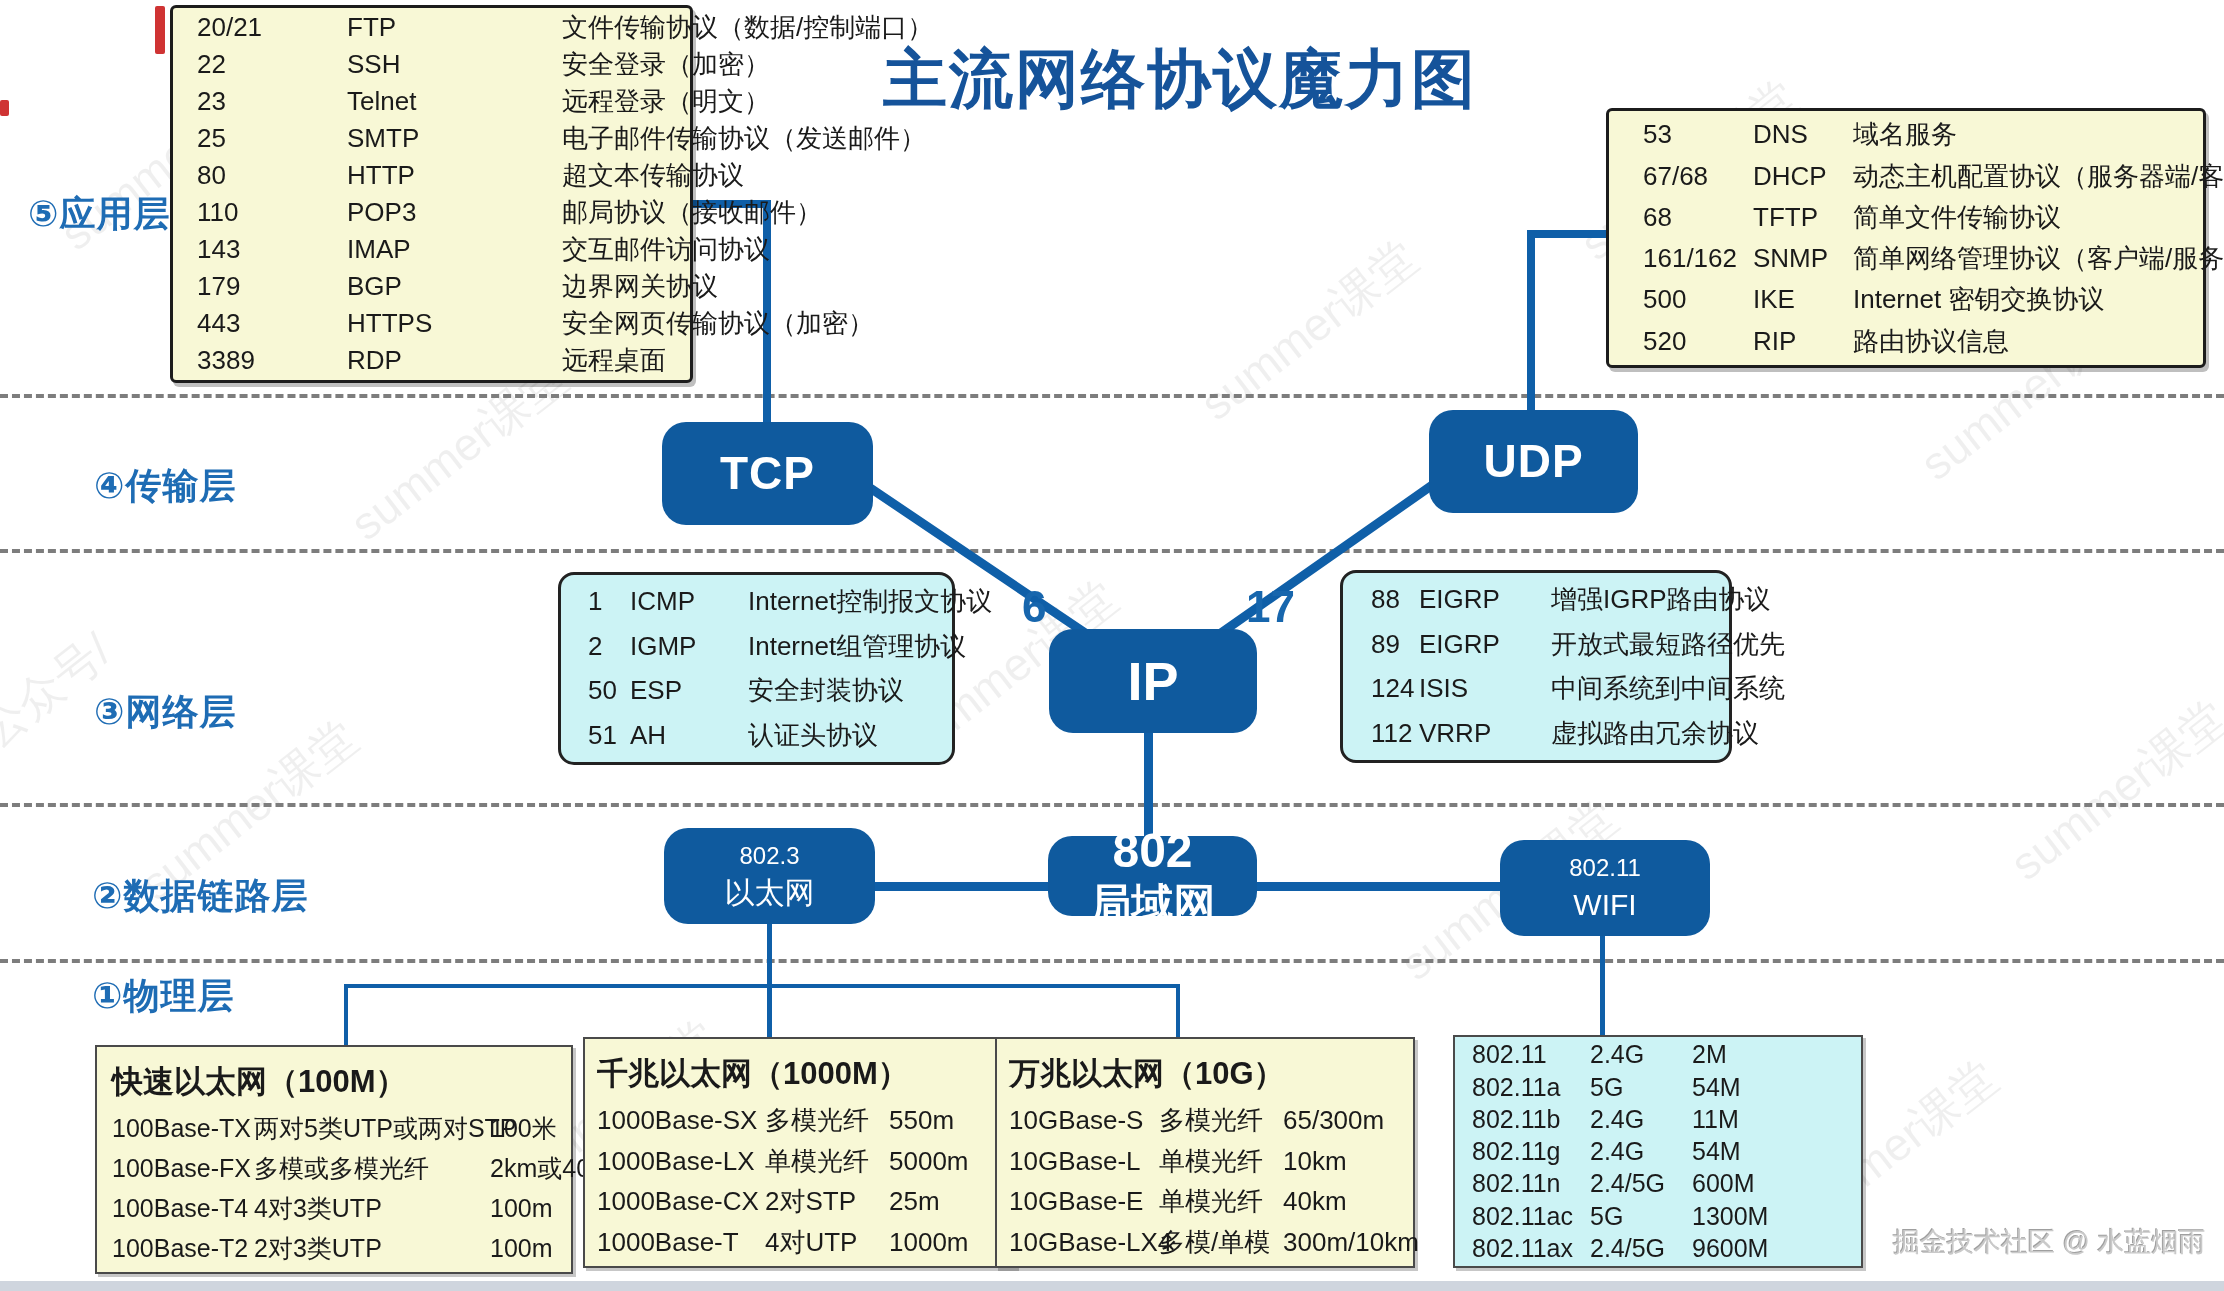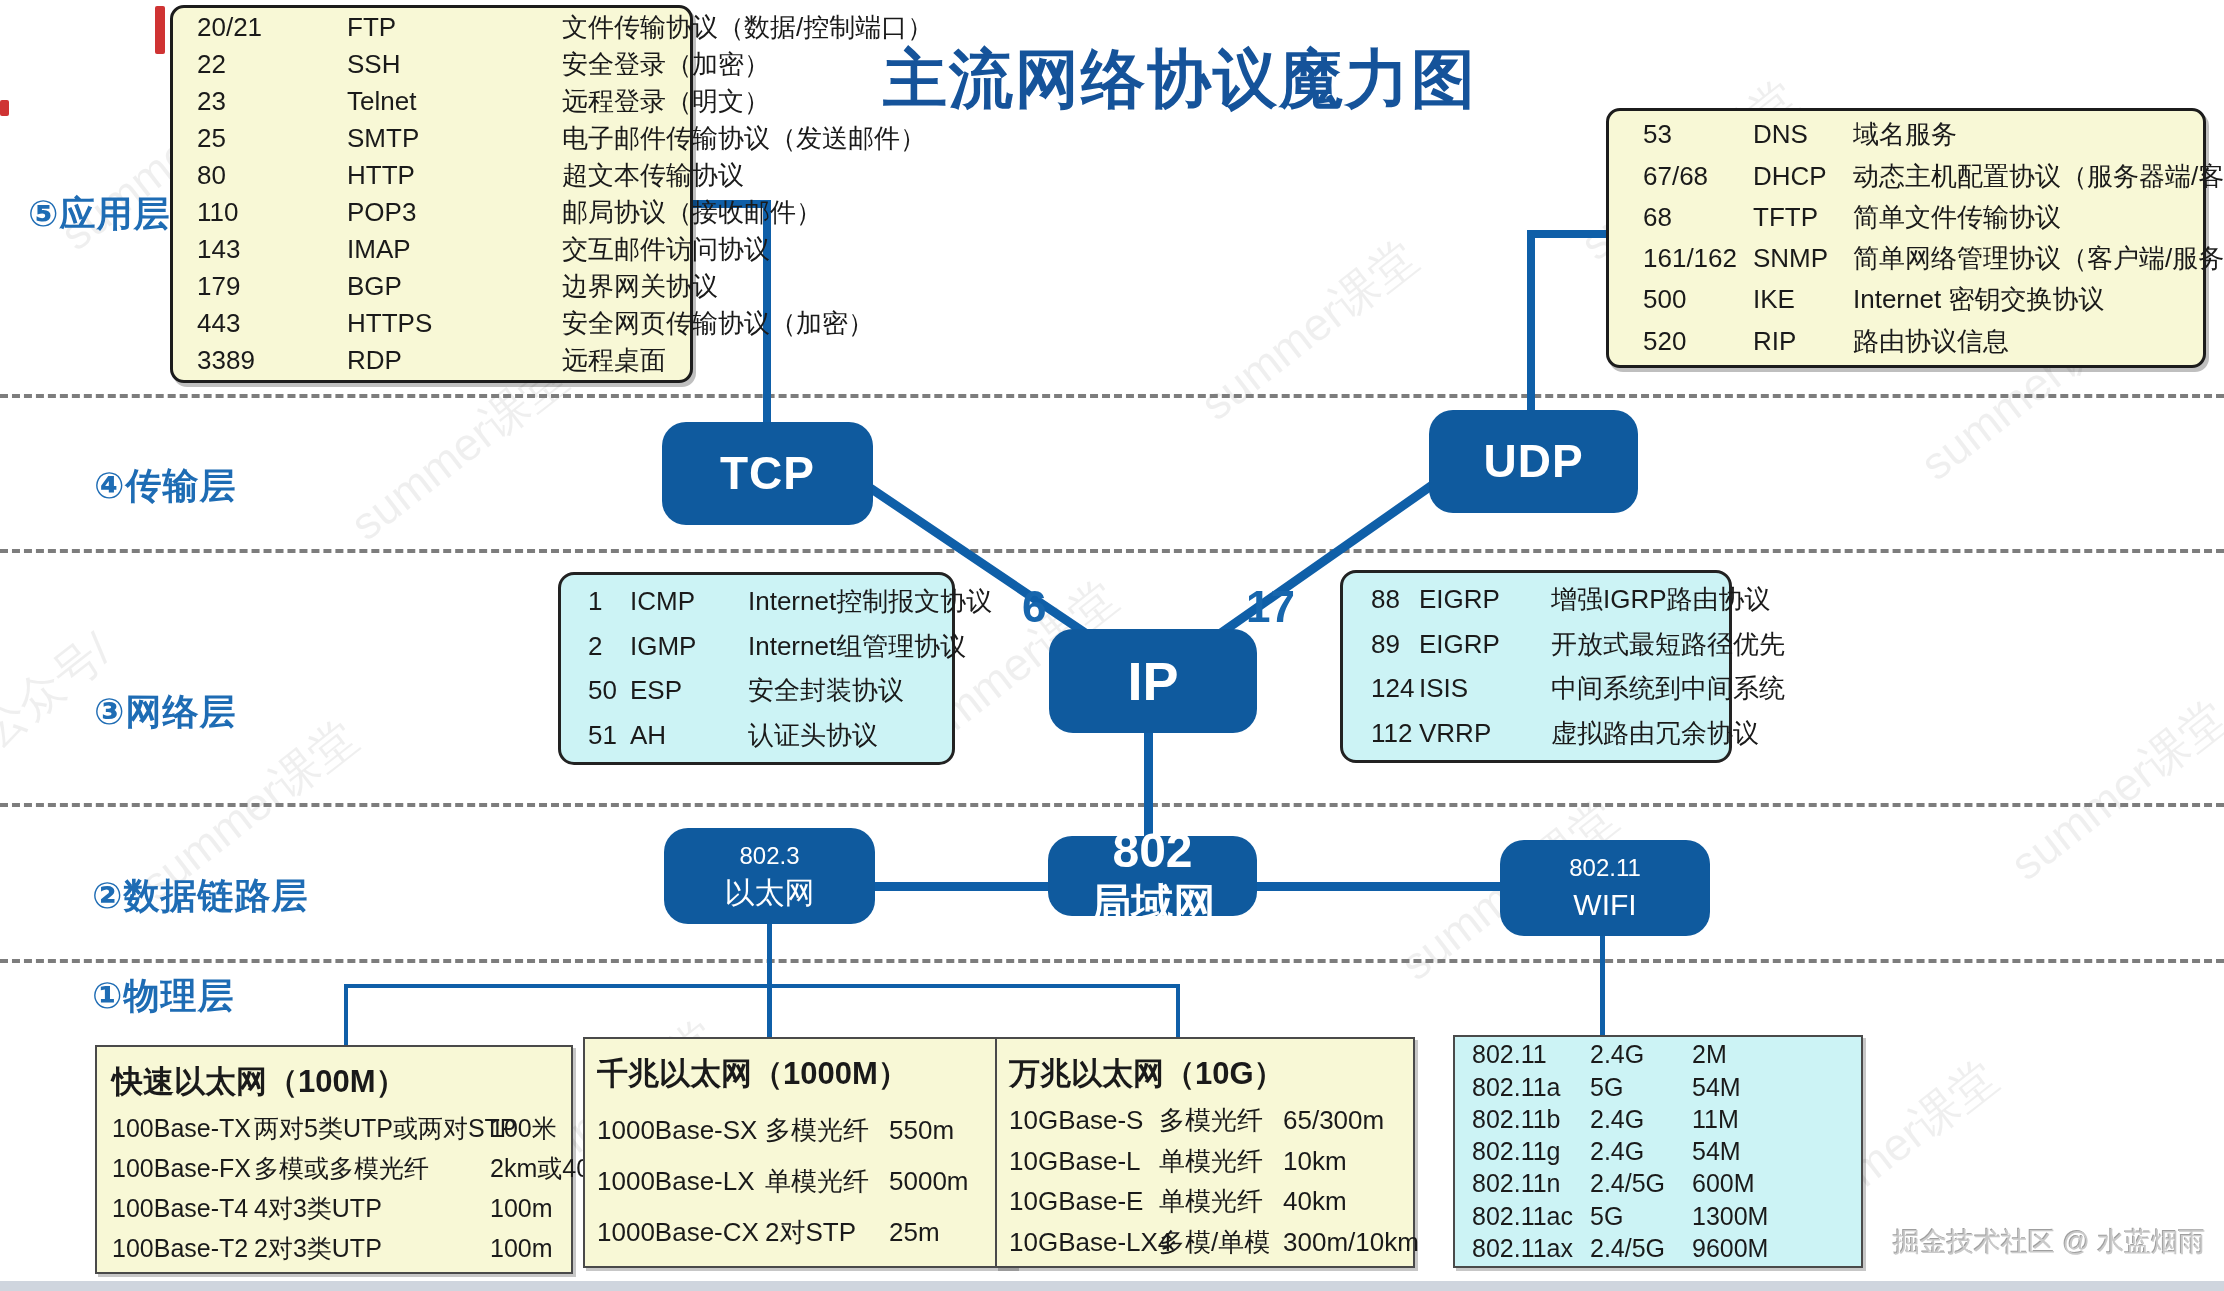--- a/index.html
+++ b/index.html
@@ -41,21 +41,21 @@
       z-index:4;line-height:1.15;}
   .bluebox .big{font-size:46px;font-weight:bold;letter-spacing:1px;}
   .bluebox .ip{font-size:54px;font-weight:bold;}
   .bluebox .id{font-size:24px;}
   .bluebox .nm{font-size:30px;margin-top:6px;}
   .bluebox .idb{font-size:48px;font-weight:bold;}
   .bluebox .nmb{font-size:42px;font-weight:bold;margin-top:2px;}
 
   
   .ytable,.ctable,.btable{position:absolute;z-index:4;box-sizing:border-box;color:#1a1a1a;}
-  .ytable{background:var(--yellow);border:3px solid #1c1c1c;border-radius:14px;
+  .ytable{background:var(--yellow);border:3px solid #1c1c1c;border-radius:6px;
       box-shadow:3px 4px 0 rgba(0,0,0,0.25);display:flex;flex-direction:column;justify-content:space-evenly;}
   .ctable{background:var(--cyan);border:3px solid #222222;border-radius:16px;
       display:flex;flex-direction:column;justify-content:space-evenly;}
   .btable{background:var(--yellow);border:2px solid #4a4a4a;box-shadow:3px 3px 0 rgba(0,0,0,0.22);
       display:flex;flex-direction:column;}
   .btable.cyanbg{background:var(--cyan);}
   .btitle{font-size:31px;font-weight:bold;padding:14px 0 2px 0;}
   .brows{flex:1;display:flex;flex-direction:column;justify-content:space-evenly;}
   .trow{display:grid;align-items:center;font-size:26px;}
   .tcell{white-space:nowrap;}
@@ -313,20 +313,25 @@
         <div class="trow">
           <span class="tcell">1000Base-LX</span>
           <span class="tcell">单模光纤</span>
           <span class="tcell">5000m</span>
         </div>
         <div class="trow">
           <span class="tcell">1000Base-CX</span>
           <span class="tcell">2对STP</span>
           <span class="tcell">25m</span>
         </div>
+        <div class="trow">
+          <span class="tcell">1000Base-T</span>
+          <span class="tcell">4对UTP</span>
+          <span class="tcell">1000m</span>
+        </div>
       </div>
   </div>
   <div class="btable" style="left:995px;top:1037px;width:420px;height:231px;padding-left:12px">
     <div class="btitle">万兆以太网（10G）</div>
     <div class="brows cols-10g">
         <div class="trow">
           <span class="tcell">10GBase-S</span>
           <span class="tcell">多模光纤</span>
           <span class="tcell">65/300m</span>
         </div>

